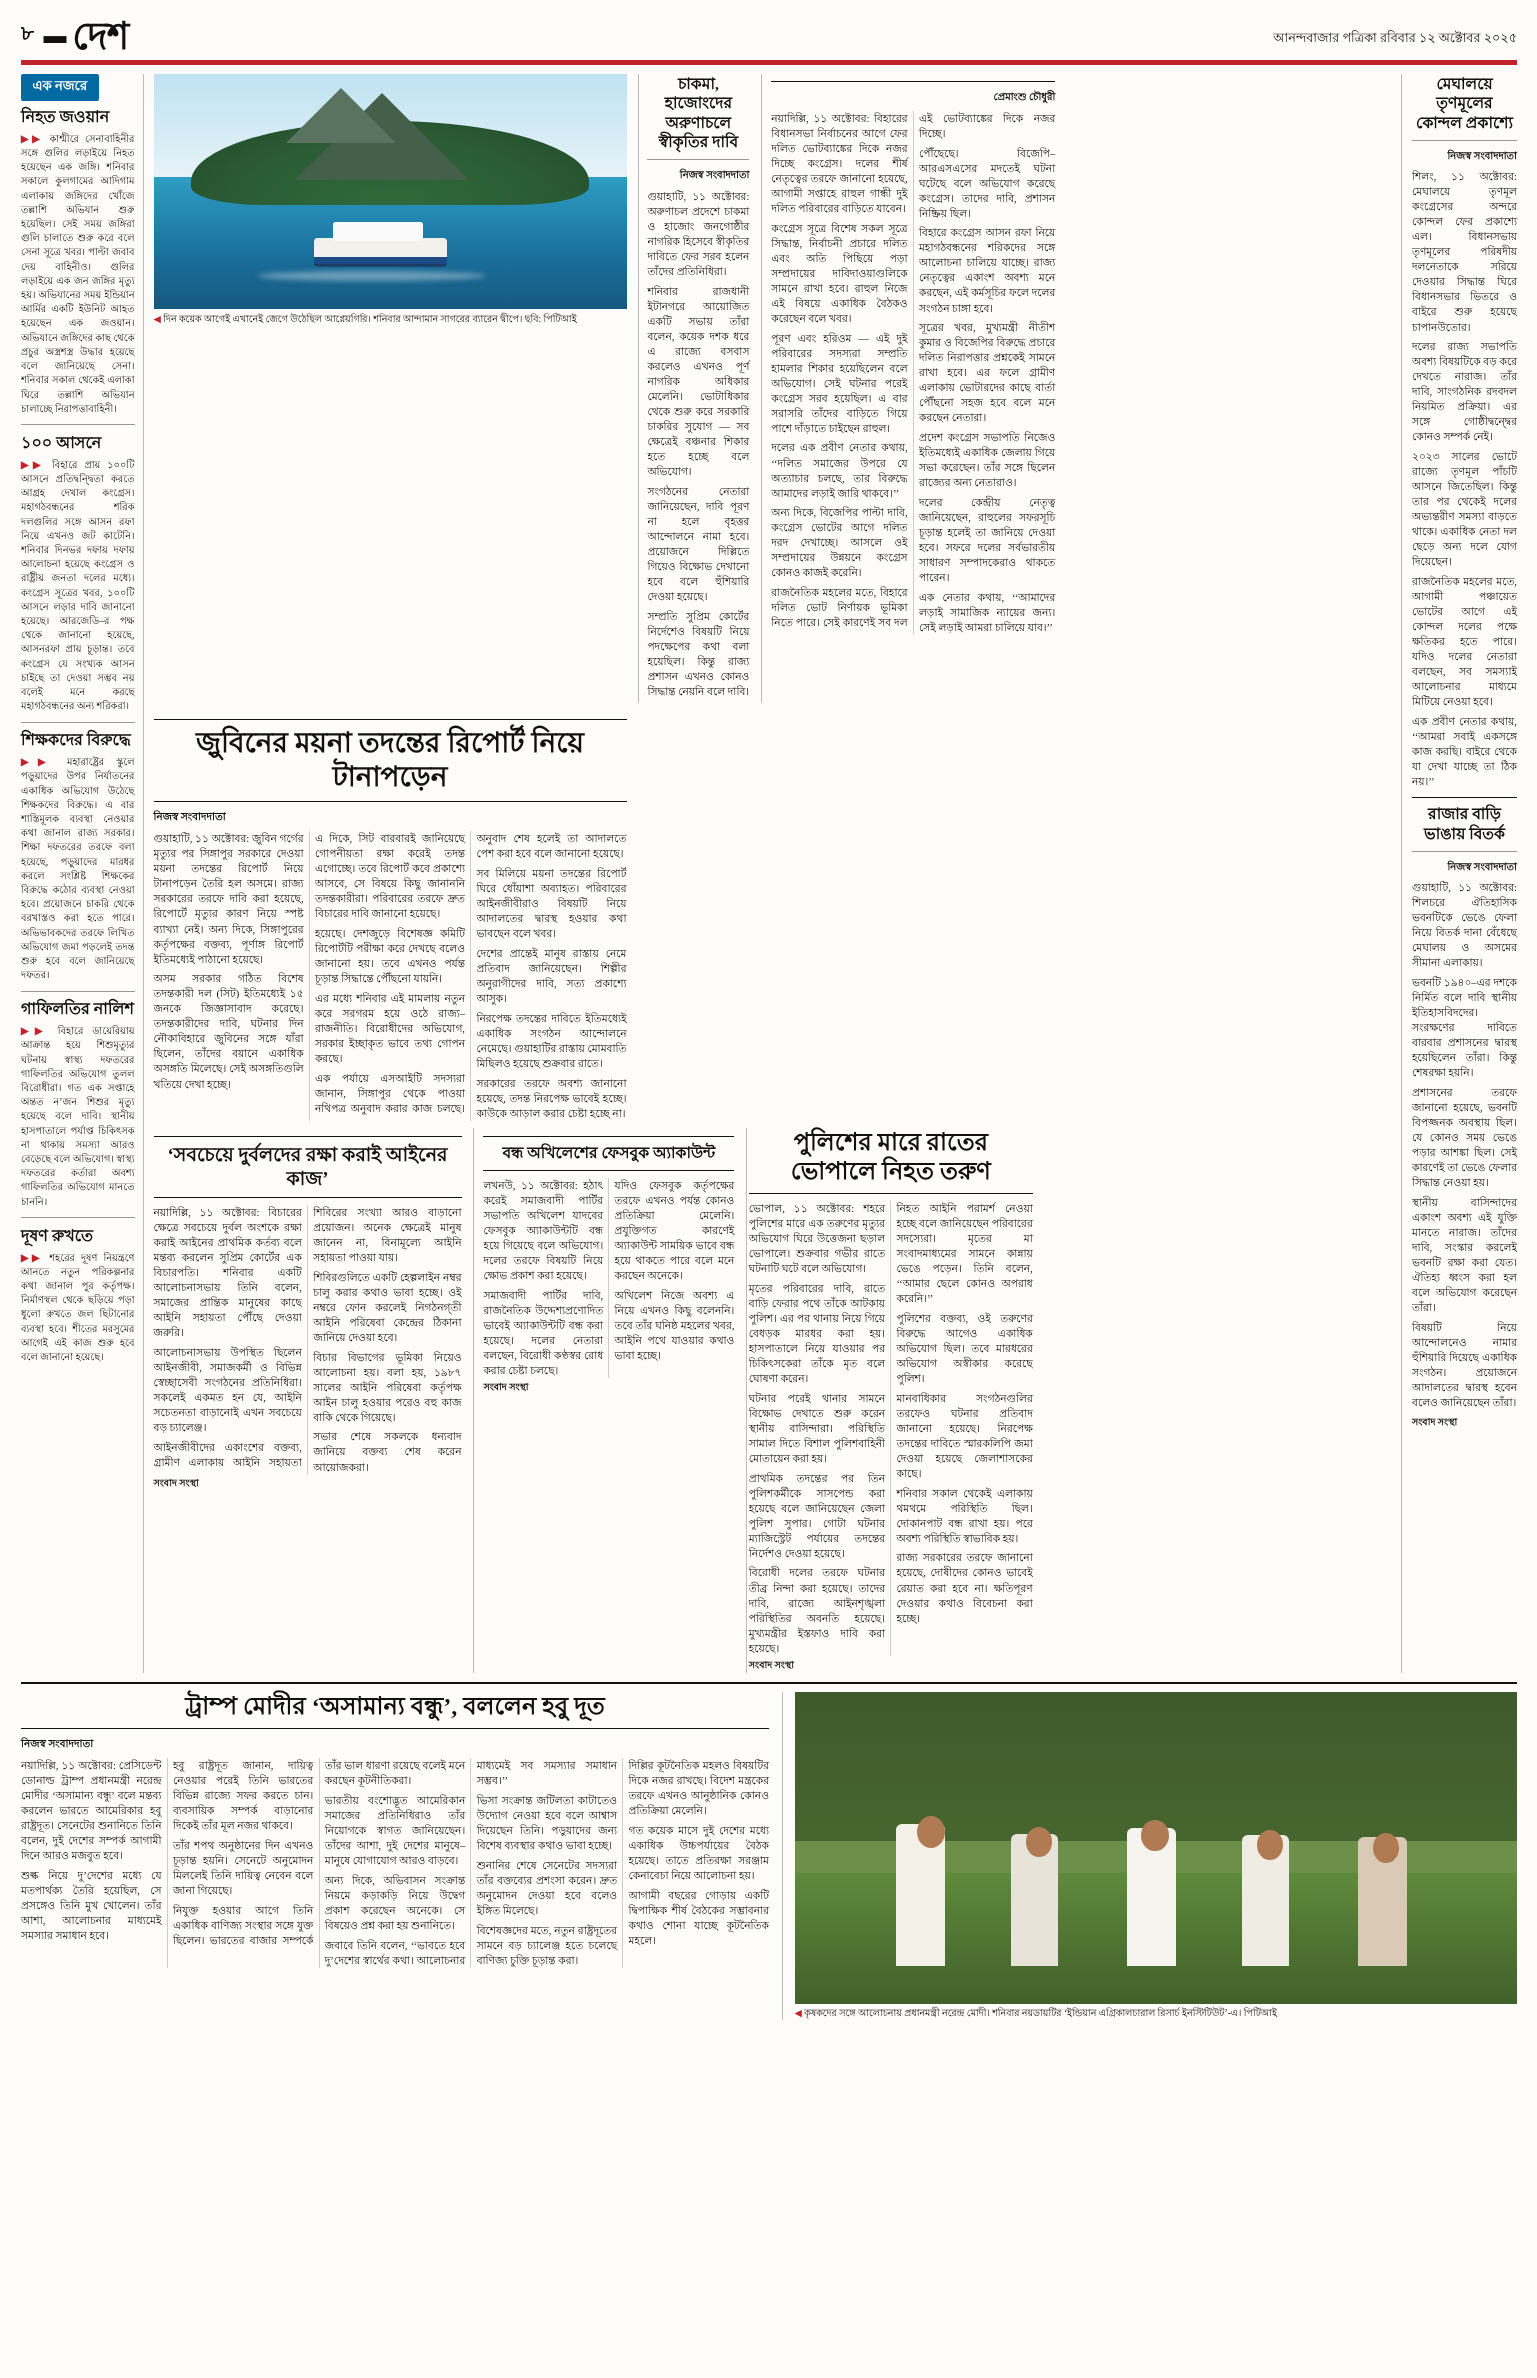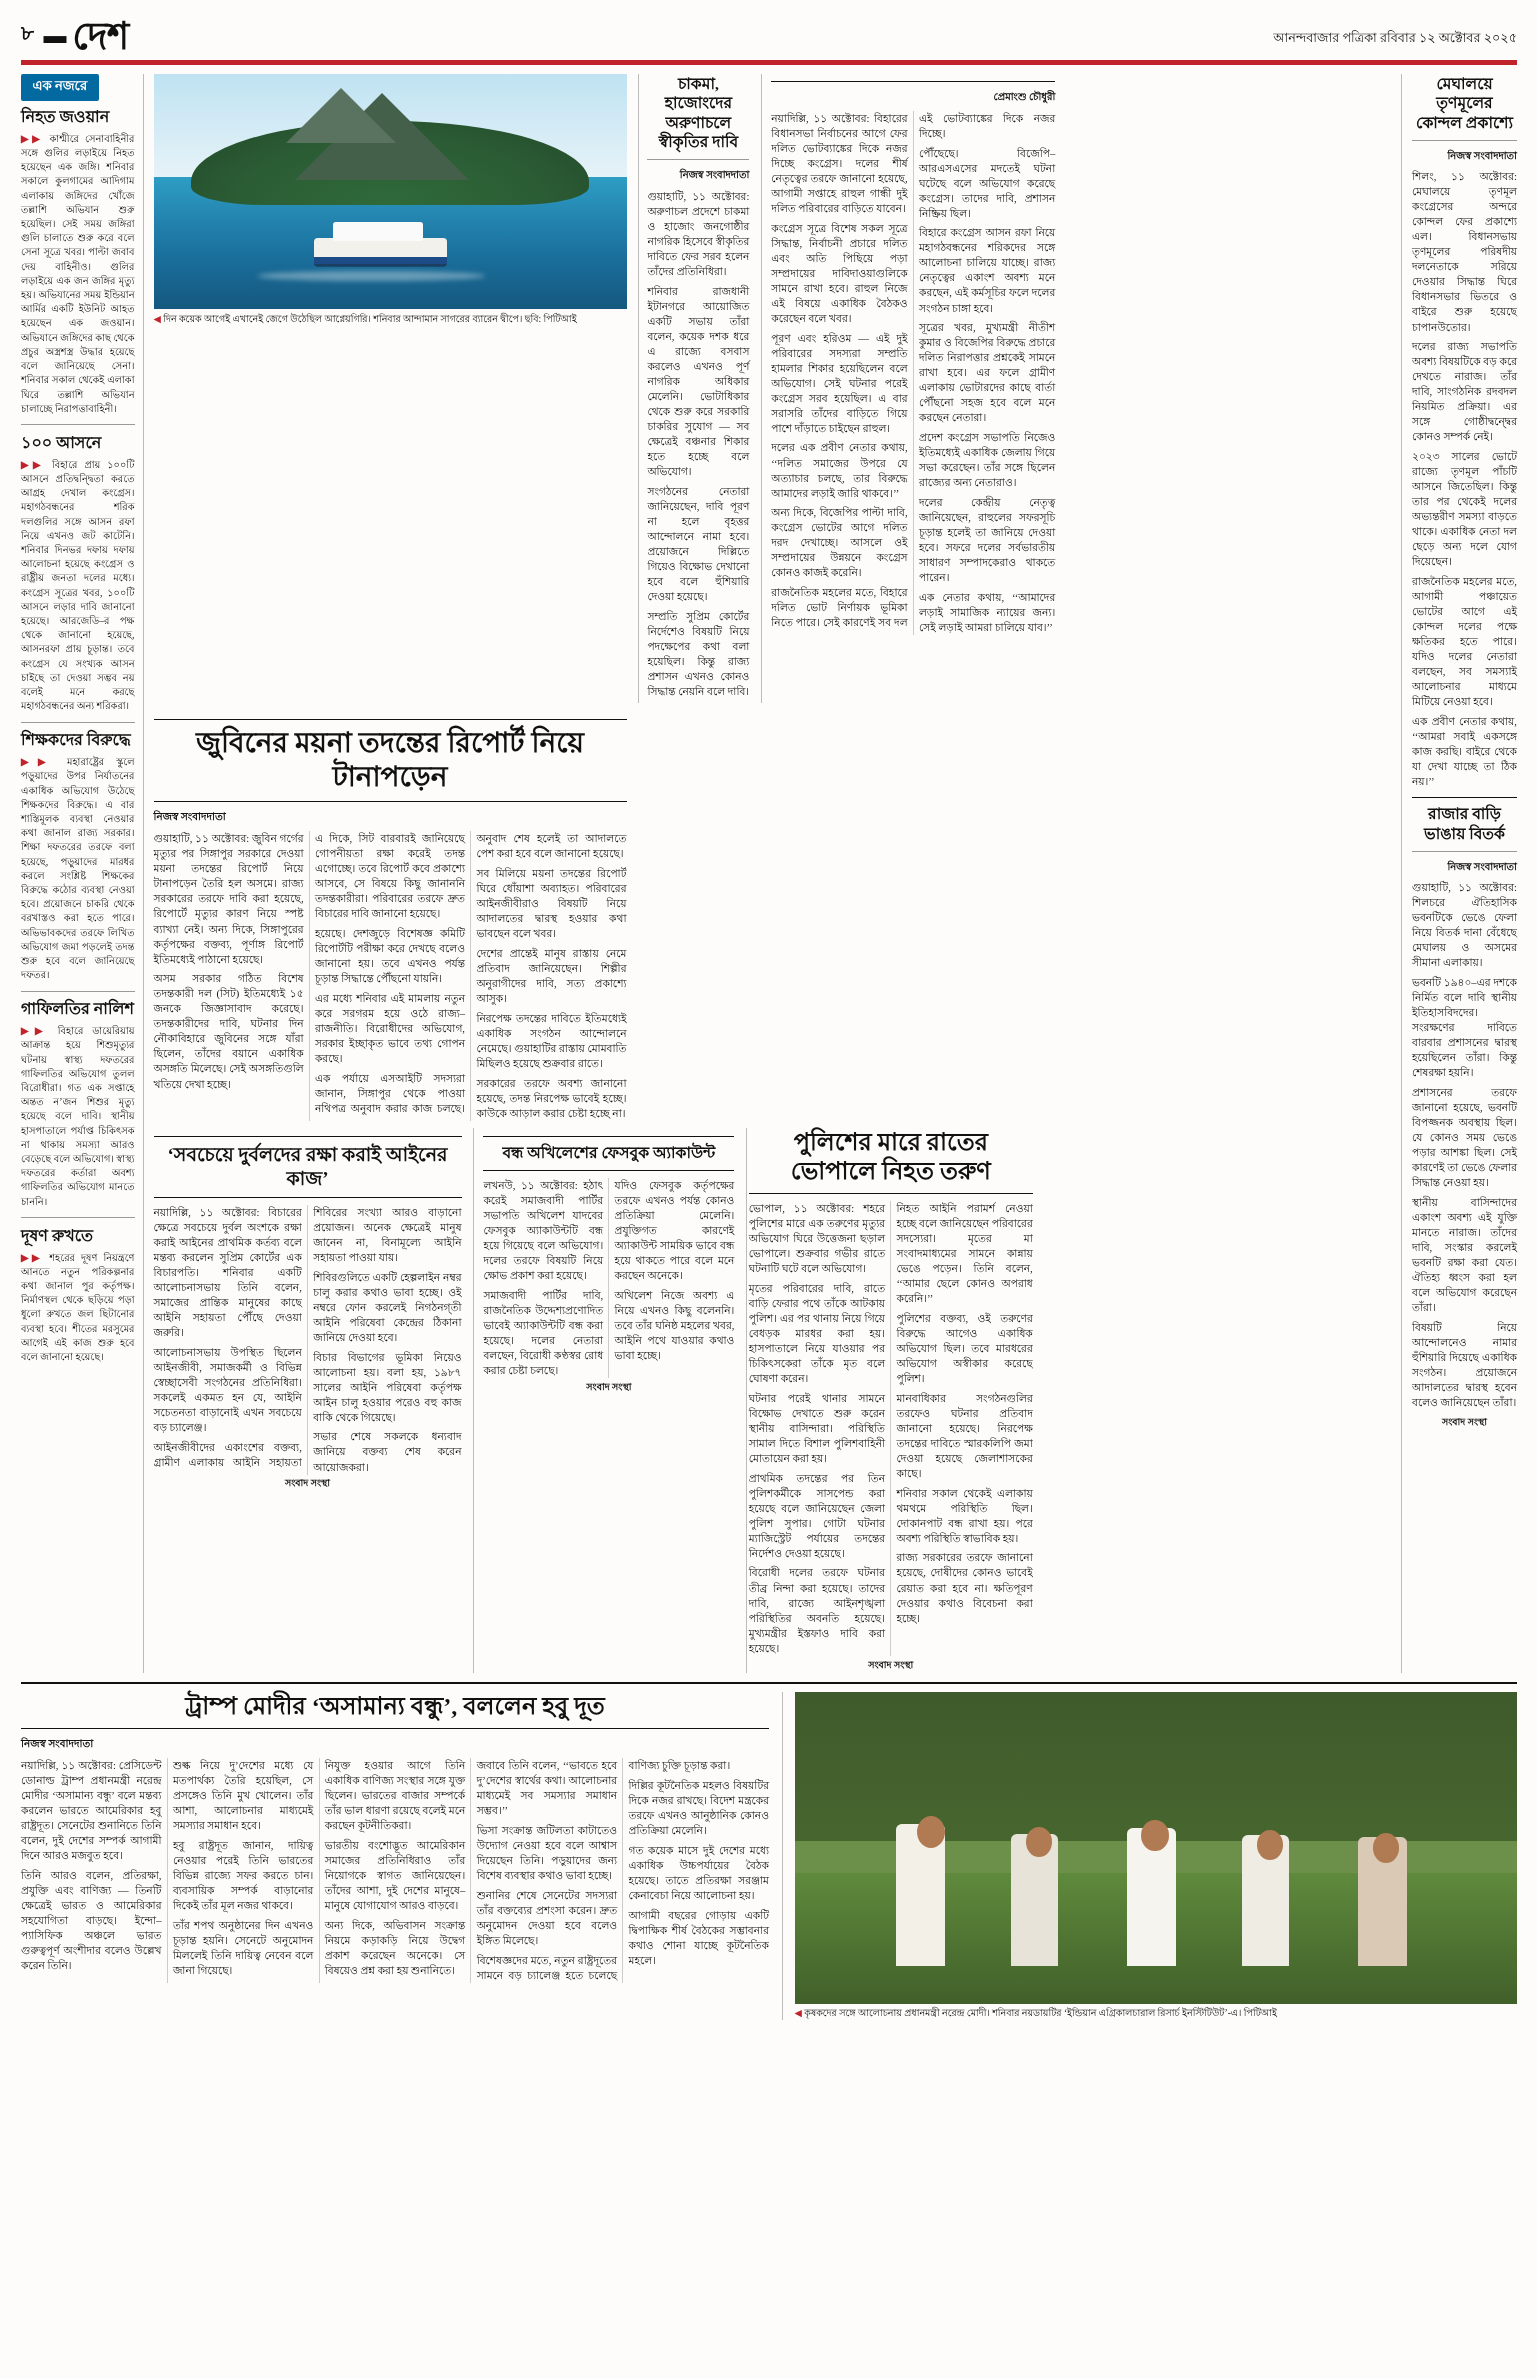--- a/index.html
+++ b/index.html
@@ -56,21 +56,21 @@
   .hr-b{border-top:1.9px solid #111;margin:7.6px 0 6.6px 0;}
   .hr-t{border-top:0.9px solid #999;margin:7.6px 0 6.6px 0;}
   .cap{font-size:9.5px;margin:3.8px 0 0 0;line-height:1.35;}
   .cap .tri{color:#c0232a;}
 
   
   .cols2{column-count:2;column-gap:11.4px;column-rule:0.9px solid #ccc;}
   .cols3{column-count:3;column-gap:11.4px;column-rule:0.9px solid #ccc;}
   .cols5{column-count:5;column-gap:11.4px;column-rule:0.9px solid #ccc;}
 
-  .endnote{font-size:9.5px;text-align:center;font-weight:bold;margin-top:1.9px;}
+  .endnote{font-size:9.5px;text-align:left;font-weight:bold;margin-top:1.9px;}
 
   
   .scene{position:relative;width:100%;height:235px;overflow:hidden;background:#1d7fa8;}
   .sky{position:absolute;left:0;top:0;width:100%;height:46%;
        background:linear-gradient(#bfe2f2,#e8f4f8);}
   .sea{position:absolute;left:0;top:44%;width:100%;height:56%;
        background:linear-gradient(#2e9dc4,#1a6f9c 60%,#15587f);}
   .island{position:absolute;left:8%;top:20%;width:84%;height:36%;
        background:radial-gradient(ellipse at 50% 100%, #2f6a3a 0%, #2b5c34 55%, #22492a 100%);
        border-radius:50% 50% 18% 18%/72% 72% 22% 22%;}
@@ -293,21 +293,20 @@
   </div>
 
   <div class="rule-thin" style="margin-top:9.5px;"></div>
   <div style="display:flex;gap:13.2px;margin-top:7.6px;">
     <div style="width:748px;">
       <h2 class="head head-left">ট্রাম্প মোদীর ‘অসামান্য বন্ধু’, বললেন হবু দূত</h2>
       <div class="hr-b"></div>
       <div class="byline-l">নিজস্ব সংবাদদাতা</div>
       <div class="cols5">
         <p>নয়াদিল্লি, ১১ অক্টোবর: প্রেসিডেন্ট ডোনাল্ড ট্রাম্প প্রধানমন্ত্রী নরেন্দ্র মোদীর ‘অসামান্য বন্ধু’ বলে মন্তব্য করলেন ভারতে আমেরিকার হবু রাষ্ট্রদূত। সেনেটের শুনানিতে তিনি বলেন, দুই দেশের সম্পর্ক আগামী দিনে আরও মজবুত হবে।</p>
-        <p>তিনি আরও বলেন, প্রতিরক্ষা, প্রযুক্তি এবং বাণিজ্য — তিনটি ক্ষেত্রেই ভারত ও আমেরিকার সহযোগিতা বাড়ছে। ইন্দো–প্যাসিফিক অঞ্চলে ভারত গুরুত্বপূর্ণ অংশীদার বলেও উল্লেখ করেন তিনি।</p>
         <p>শুল্ক নিয়ে দু’দেশের মধ্যে যে মতপার্থক্য তৈরি হয়েছিল, সে প্রসঙ্গেও তিনি মুখ খোলেন। তাঁর আশা, আলোচনার মাধ্যমেই সমস্যার সমাধান হবে।</p>
         <p>হবু রাষ্ট্রদূত জানান, দায়িত্ব নেওয়ার পরেই তিনি ভারতের বিভিন্ন রাজ্যে সফর করতে চান। ব্যবসায়িক সম্পর্ক বাড়ানোর দিকেই তাঁর মূল নজর থাকবে।</p>
         <p>তাঁর শপথ অনুষ্ঠানের দিন এখনও চূড়ান্ত হয়নি। সেনেটে অনুমোদন মিললেই তিনি দায়িত্ব নেবেন বলে জানা গিয়েছে।</p>
         <p>নিযুক্ত হওয়ার আগে তিনি একাধিক বাণিজ্য সংস্থার সঙ্গে যুক্ত ছিলেন। ভারতের বাজার সম্পর্কে তাঁর ভাল ধারণা রয়েছে বলেই মনে করছেন কূটনীতিকরা।</p>
         <p>ভারতীয় বংশোদ্ভূত আমেরিকান সমাজের প্রতিনিধিরাও তাঁর নিয়োগকে স্বাগত জানিয়েছেন। তাঁদের আশা, দুই দেশের মানুষে–মানুষে যোগাযোগ আরও বাড়বে।</p>
         <p>অন্য দিকে, অভিবাসন সংক্রান্ত নিয়মে কড়াকড়ি নিয়ে উদ্বেগ প্রকাশ করেছেন অনেকে। সে বিষয়েও প্রশ্ন করা হয় শুনানিতে।</p>
         <p>জবাবে তিনি বলেন, ‘‘ভাবতে হবে দু’দেশের স্বার্থের কথা। আলোচনার মাধ্যমেই সব সমস্যার সমাধান সম্ভব।’’</p>
         <p>ভিসা সংক্রান্ত জটিলতা কাটাতেও উদ্যোগ নেওয়া হবে বলে আশ্বাস দিয়েছেন তিনি। পড়ুয়াদের জন্য বিশেষ ব্যবস্থার কথাও ভাবা হচ্ছে।</p>
         <p>শুনানির শেষে সেনেটের সদস্যরা তাঁর বক্তব্যের প্রশংসা করেন। দ্রুত অনুমোদন দেওয়া হবে বলেও ইঙ্গিত মিলেছে।</p>
         <p>বিশেষজ্ঞদের মতে, নতুন রাষ্ট্রদূতের সামনে বড় চ্যালেঞ্জ হতে চলেছে বাণিজ্য চুক্তি চূড়ান্ত করা।</p>

